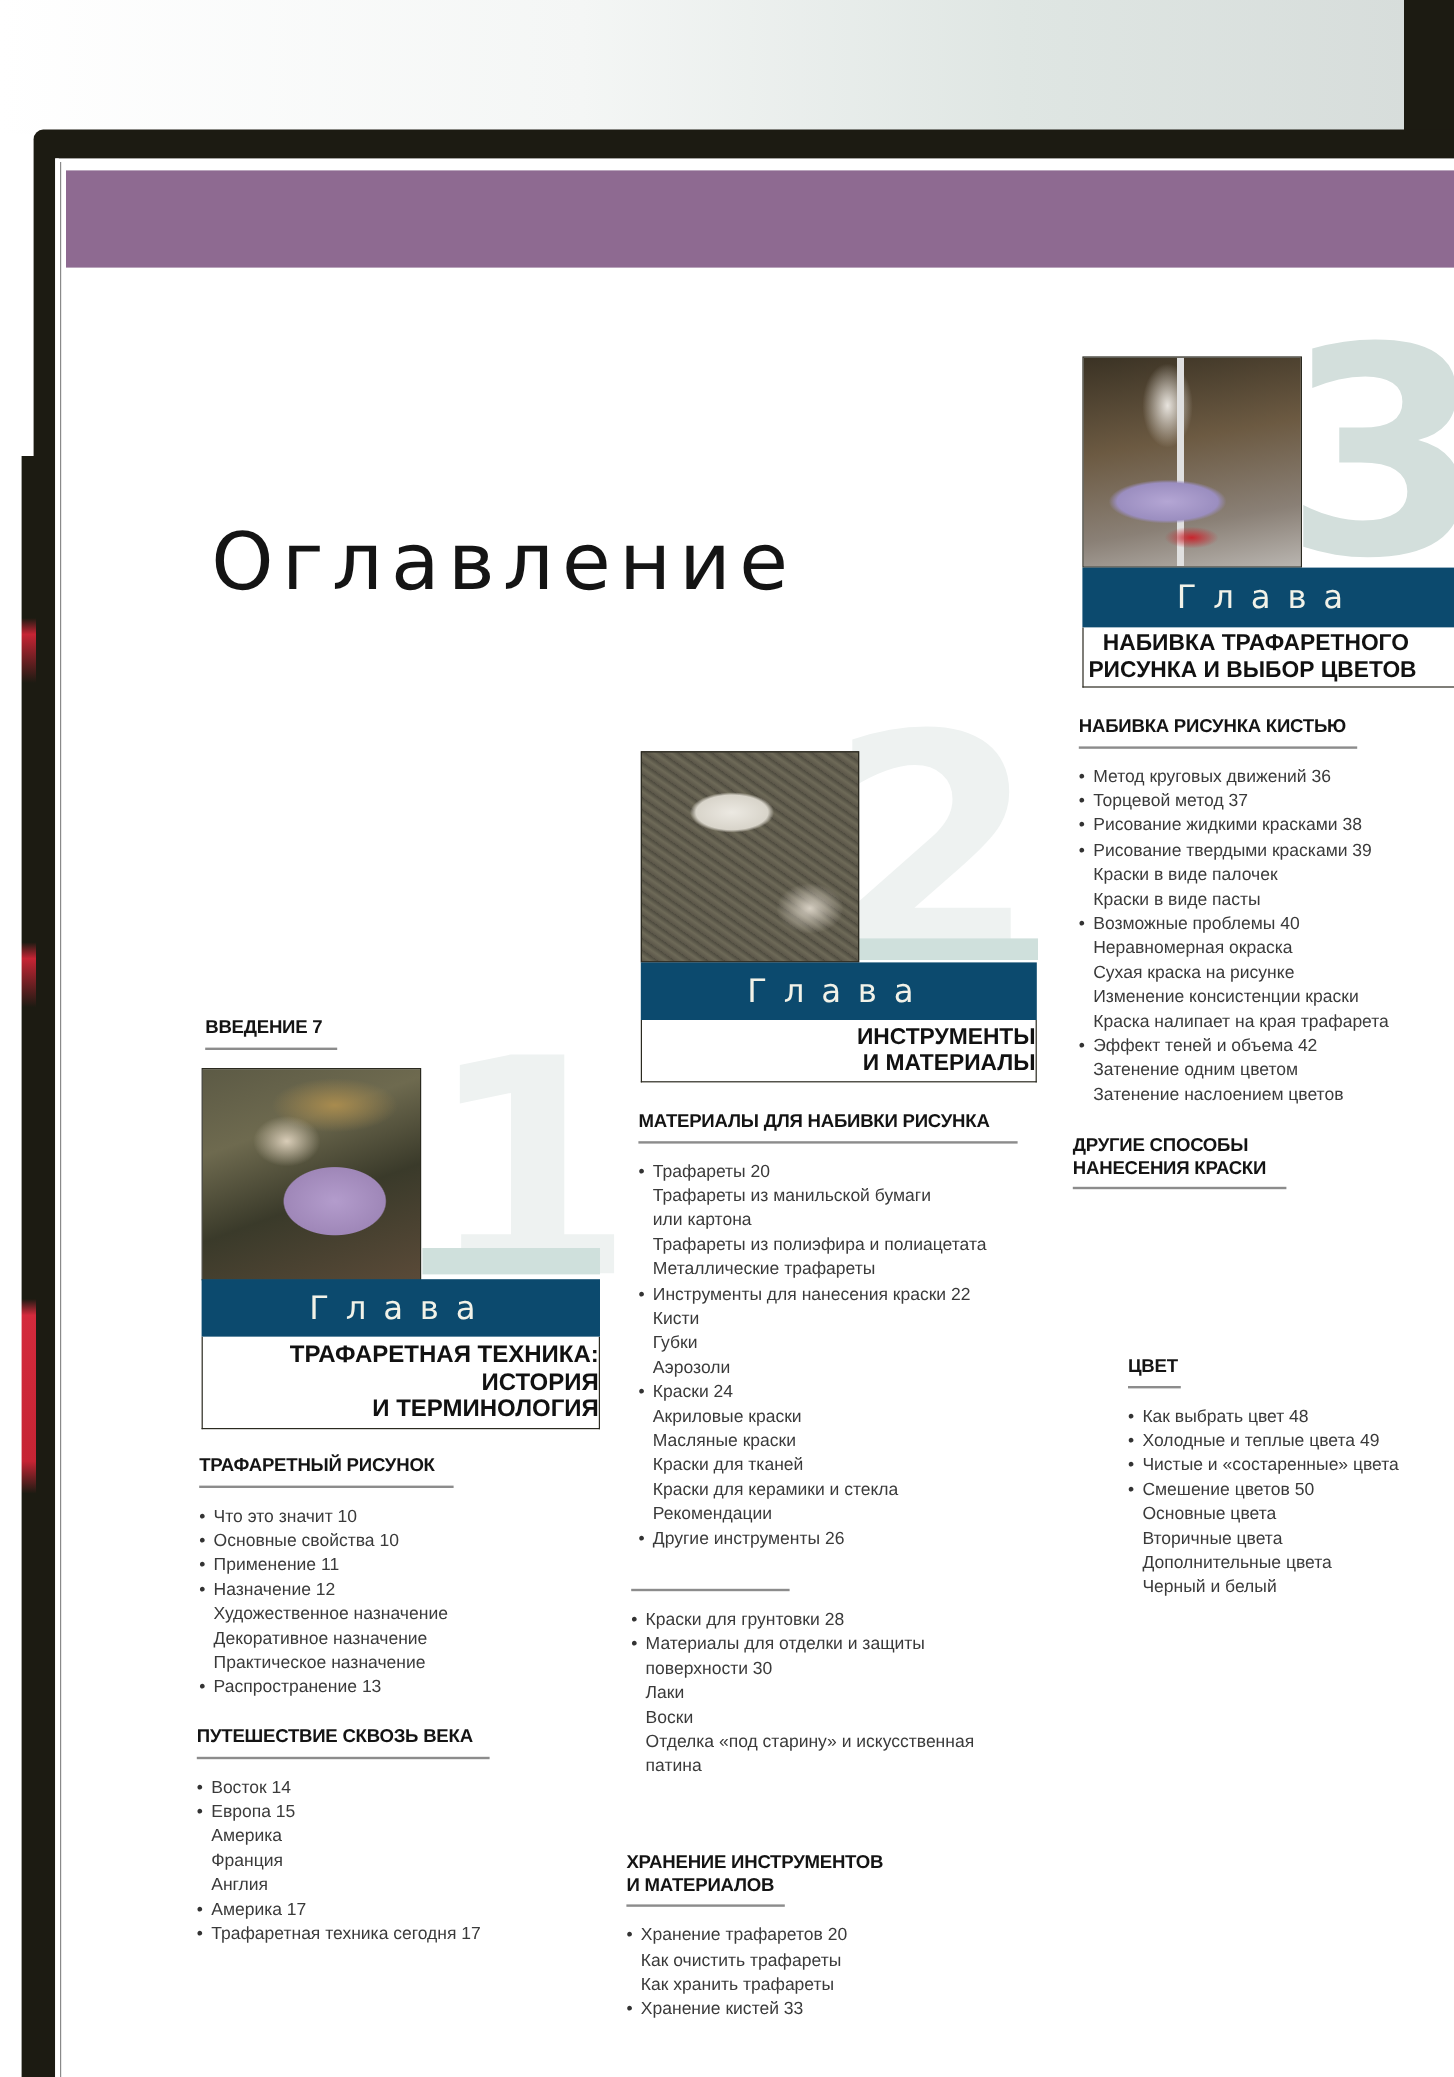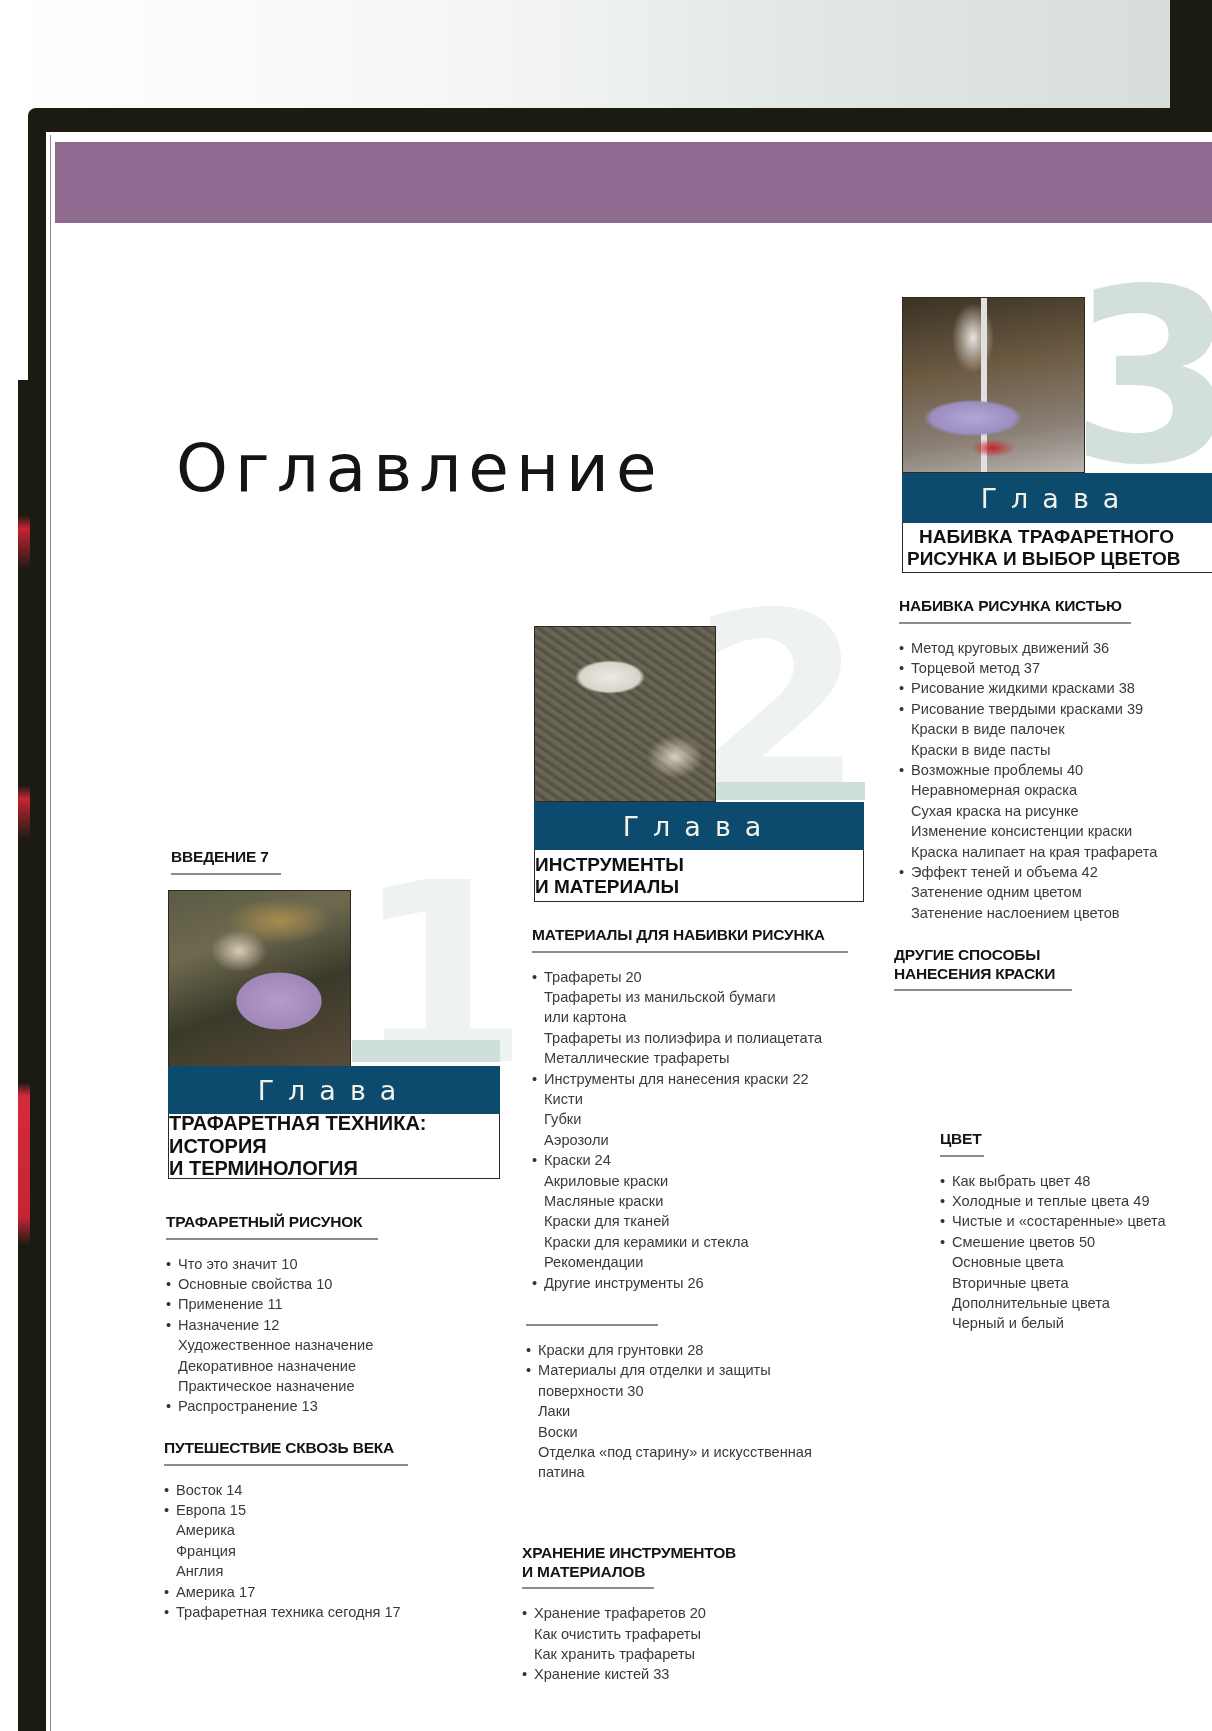--- a/index.html
+++ b/index.html
@@ -22,21 +22,21 @@
     .big-num { position: absolute; font-family: "DejaVu Sans", sans-serif; font-weight: bold; color: #e6eeec; line-height: 1; }
     .big-num-1 { left: 355px; top: 850px; font-size: 250px; color: #eef2f1; }
     .big-num-2 { left: 690px; top: 580px; font-size: 250px; color: #eef2f1; }
     .big-num-3 { left: 1070px; top: 258px; font-size: 240px; color: #d3dfdc; }
     .teal-strip { position: absolute; background: #cfe0dc; }
 
     
     .chapter { position: absolute; }
     .chapter .photo { position: absolute; left: 0; top: 0; border: 1px solid #2b2a20; overflow: hidden; }
     .chapter .glava-bar { position: absolute; left: 0; background: #0c4a6e; color: #f2f2e8; font-family: "DejaVu Sans", sans-serif; font-size: 27px; letter-spacing: 14px; text-align: center; display: flex; align-items: center; justify-content: center; }
-    .chapter .chapter-title-box { position: absolute; left: 0; background: #ffffff; border: 1px solid #2b2a20; border-top: none; font-weight: bold; text-align: center; color: #111; line-height: 1.12; display: flex; flex-direction: column; align-items: flex-start; justify-content: center; }
+    .chapter .chapter-title-box { position: absolute; left: 0; background: #ffffff; border: 1px solid #2b2a20; border-top: none; font-weight: bold; text-align: center; color: #111; line-height: 1.12; display: flex; flex-direction: column; align-items: flex-end; justify-content: center; }
 
     
     .photo-1 { background:
       radial-gradient(ellipse 60px 40px at 110px 110px, #b39ccc 0%, #9f87b8 70%, transparent 72%),
       radial-gradient(ellipse 40px 30px at 70px 60px, #d9cdb8 0%, transparent 70%),
       radial-gradient(ellipse 70px 30px at 110px 30px, #a88b4e 0%, transparent 75%),
       linear-gradient(160deg, #5c5a45 0%, #6e6a4f 30%, #3a3a2a 60%, #5a4a38 100%); }
     .photo-2 { background:
       radial-gradient(ellipse 50px 24px at 75px 50px, #ece9e2 0%, #d8d4ca 60%, transparent 70%),
       radial-gradient(ellipse 40px 30px at 140px 130px, #d6cfc2 0%, transparent 70%),
@@ -79,21 +79,21 @@
 <h1 class="toc-title">Оглавление</h1>
 
 <div class="section" style="left:171px;top:848px;width:110px;">
   <div class="sec-head">ВВЕДЕНИЕ 7</div>
   <div class="sec-rule" style="margin-bottom:0;"></div>
 </div>
 
 <div class="chapter" style="left:168px;top:890px;width:332px;height:302px;">
   <div class="photo photo-1" style="width:183px;height:177px;"></div>
   <div class="glava-bar" style="top:176px;width:332px;height:48px;">Глава</div>
-  <div class="chapter-title-box" style="top:224px;width:332px;height:65px;font-size:20px;">
+  <div class="chapter-title-box" style="top:224px;width:332px;height:77px;font-size:20px;">
     <span>ТРАФАРЕТНАЯ ТЕХНИКА:</span>
     <span>ИСТОРИЯ</span>
     <span>И ТЕРМИНОЛОГИЯ</span>
   </div>
 </div>
 
 <div class="section" style="left:166px;top:1213px;width:300px;">
   <div class="sec-head">ТРАФАРЕТНЫЙ РИСУНОК</div>
   <div class="sec-rule" style="width:212px;"></div>
   <ul>

